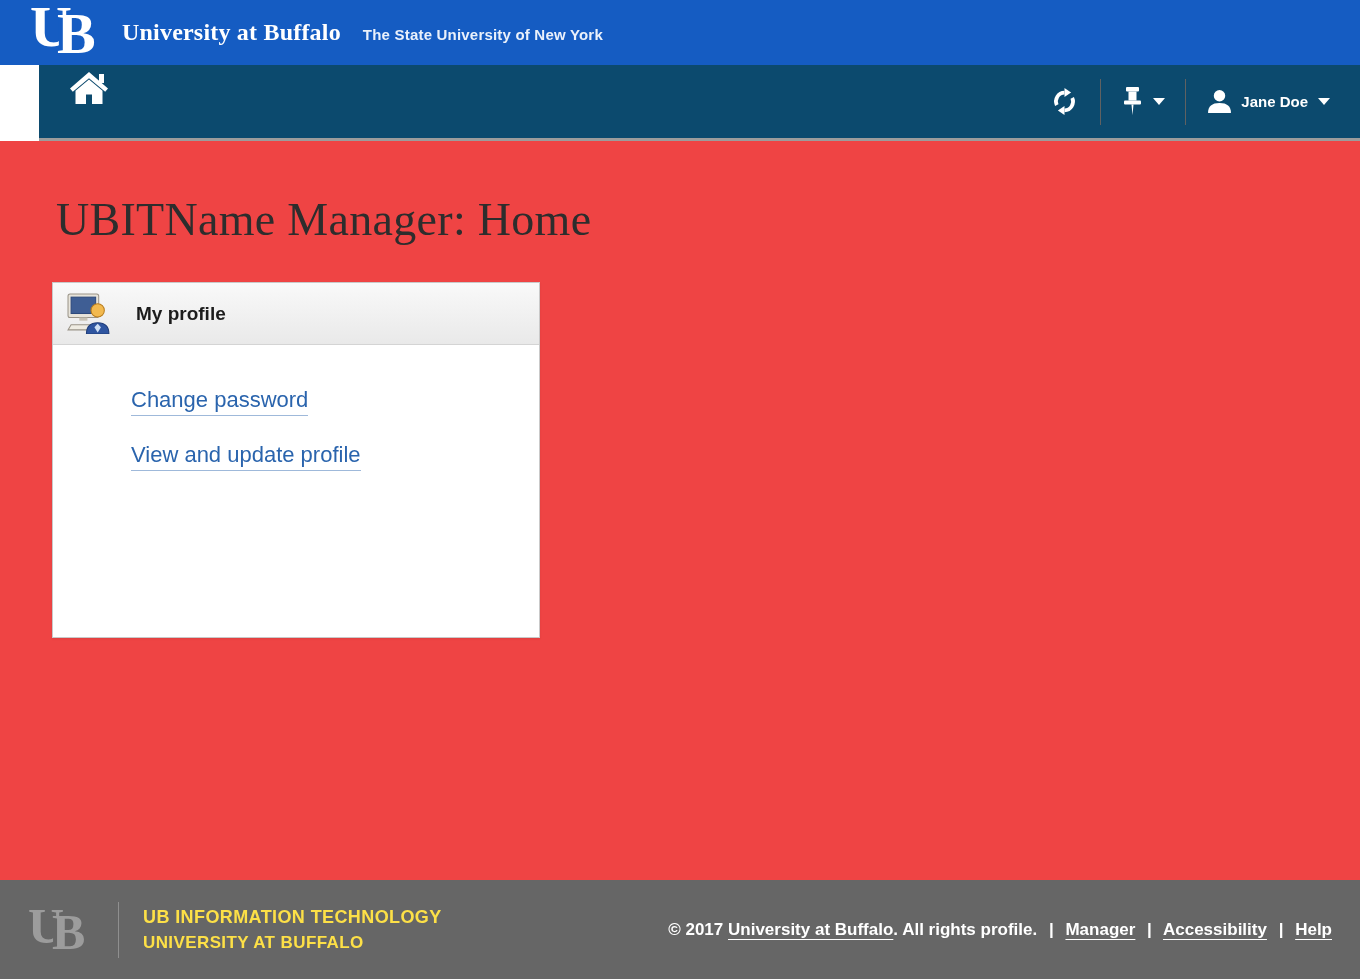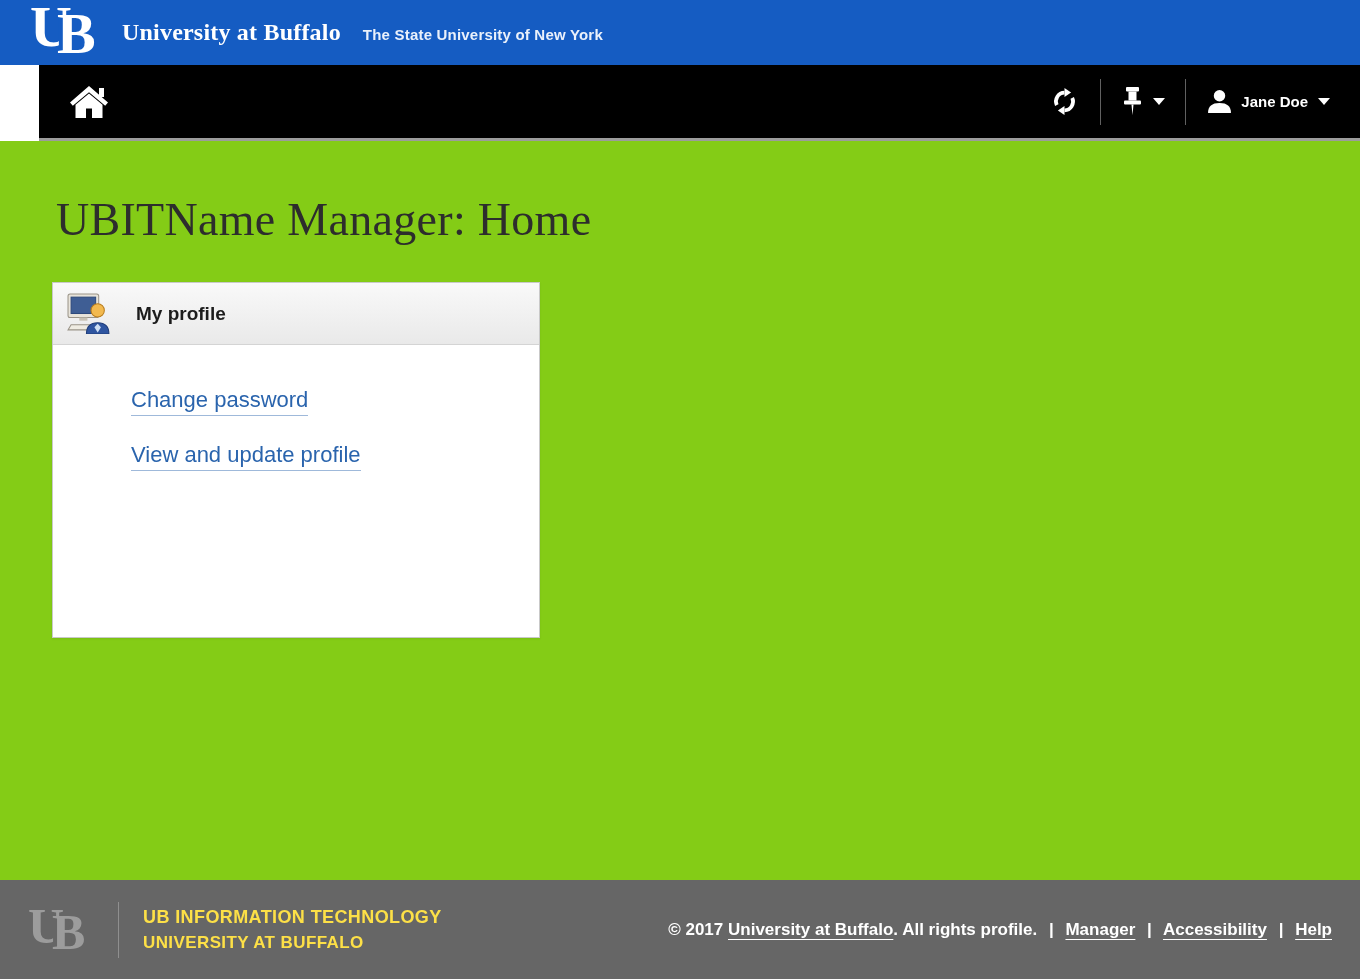--- a/index.html
+++ b/index.html
@@ -30,41 +30,41 @@
     font-family:"Liberation Serif", serif; font-weight:bold;
     font-size:24px; color:#ffffff; letter-spacing:0.2px;
   }
   .tagline {
     font-family:"Liberation Sans", sans-serif; font-weight:700;
     font-size:15px; color:#eaf1fb; margin-left:22px; letter-spacing:0.2px;
   }
 
   
   .toolbar {
-    height:76px; background:#000000; border-bottom:3px solid #9c9c9c;
-    display:flex; align-items:center; justify-content:space-between;
+    height:76px; background:#0c4a6e; border-bottom:3px solid #9c9c9c;
+    display:flex; align-items:flex-start; justify-content:space-between;
     padding:0 30px; flex:0 0 auto;margin-left:39px;
   }
   .tb-btn {
     background:none; border:none; cursor:pointer;
     display:flex; align-items:center; color:#ffffff;
     padding:6px 0;
   }
   .tb-right { display:flex; align-items:center; height:100%; }
   .tb-divider { width:1px; height:46px; background:#616161; margin:0 20px; }
   .caret {
     width:0; height:0; display:inline-block;
     border-left:6px solid transparent; border-right:6px solid transparent;
     border-top:7px solid #ffffff;
   }
   .pin-caret { margin-left:9px; }
   .user-name { font-size:15px; font-weight:700; color:#ffffff; margin:0 10px 0 8px; }
 
   
-  main { flex:1 1 auto; background:#84cc16; }
+  main { flex:1 1 auto; background:#ef4444; }
   h1 {
     font-family:"Liberation Serif", serif; font-weight:400;
     font-size:46px; color:#2d2d2d;
     margin:52px 0 0 56px; letter-spacing:0.3px;
   }
   .panel {
     margin:36px 0 0 52px; width:488px; height:356px;
     background:#ffffff; border:1px solid #c9c9c9;
     box-shadow:0 1px 2px rgba(0,0,0,0.08);
   }

